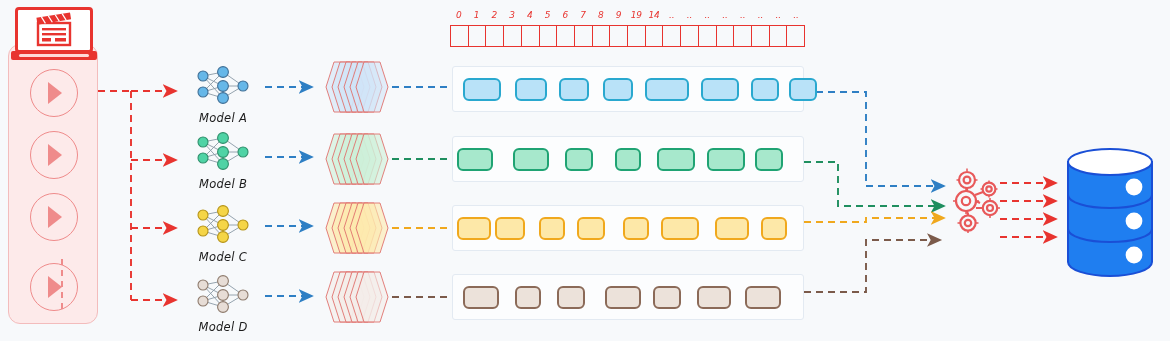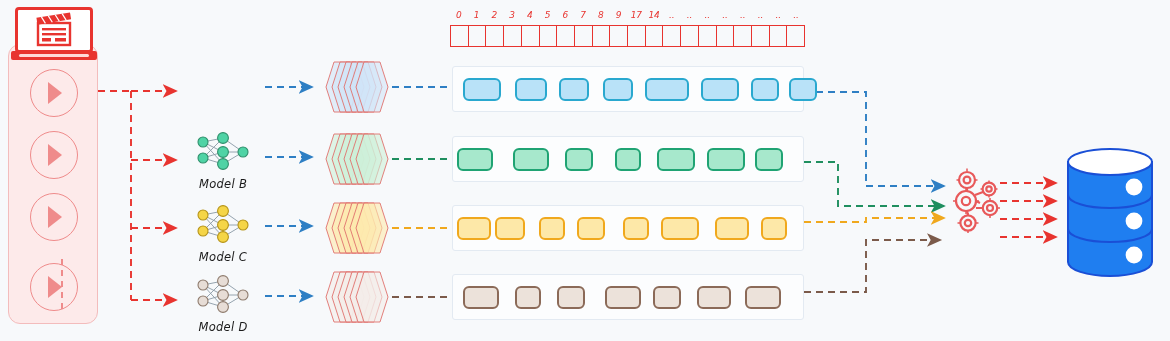--- a/index.html
+++ b/index.html
@@ -174,20 +174,36 @@
         </g>
         <rect x="24" y="18" width="24" height="2.4" fill="#e8342f"></rect>
         <rect x="24" y="23" width="24" height="2.4" fill="#e8342f"></rect>
         <rect x="24" y="28" width="9" height="3.5" fill="#e8342f"></rect>
         <rect x="37" y="28" width="11" height="3.5" fill="#e8342f"></rect>
       </svg>
     </div>
     <div class="screen-base"></div>
   </div>
 
+  <div class="model" style="left:180px;top:62px">
+    <svg class="nnet" viewBox="0 0 68 48">
+      <g stroke="#8a9aa6" stroke-width="0.9">
+        <path d="M14,14 L34,10 M14,14 L34,24 M14,14 L34,36 M14,30 L34,10 M14,30 L34,24 M14,30 L34,36 M34,10 L54,24 M34,24 L54,24 M34,36 L54,24"></path>
+      </g>
+      <g fill="#66b7e8" stroke="#3f6f96" stroke-width="1.1">
+        <circle cx="14" cy="14" r="5"></circle>
+          <circle cx="14" cy="30" r="5"></circle>
+        <circle cx="34" cy="10" r="5.4"></circle>
+          <circle cx="34" cy="24" r="5.4"></circle>
+          <circle cx="34" cy="36" r="5.4"></circle>
+        <circle cx="54" cy="24" r="5"></circle>
+      </g>
+    </svg>
+    <div class="model-label">Model A</div>
+  </div>
 
   <div class="model" style="left:180px;top:128px">
     <svg class="nnet" viewBox="0 0 68 48">
       <g stroke="#8a9aa6" stroke-width="0.9">
         <path d="M14,14 L34,10 M14,14 L34,24 M14,14 L34,36 M14,30 L34,10 M14,30 L34,24 M14,30 L34,36 M34,10 L54,24 M34,24 L54,24 M34,36 L54,24"></path>
       </g>
       <g fill="#4fd3a5" stroke="#2e8f6b" stroke-width="1.1">
         <circle cx="14" cy="14" r="5"></circle>
           <circle cx="14" cy="30" r="5"></circle>
         <circle cx="34" cy="10" r="5.4"></circle>
@@ -281,21 +297,21 @@
       <div class="ruler-lab">0</div>
       <div class="ruler-lab">1</div>
       <div class="ruler-lab">2</div>
       <div class="ruler-lab">3</div>
       <div class="ruler-lab">4</div>
       <div class="ruler-lab">5</div>
       <div class="ruler-lab">6</div>
       <div class="ruler-lab">7</div>
       <div class="ruler-lab">8</div>
       <div class="ruler-lab">9</div>
-      <div class="ruler-lab">17</div>
+      <div class="ruler-lab">19</div>
       <div class="ruler-lab">14</div>
       <div class="ruler-lab">..</div>
       <div class="ruler-lab">..</div>
       <div class="ruler-lab">..</div>
       <div class="ruler-lab">..</div>
       <div class="ruler-lab">..</div>
       <div class="ruler-lab">..</div>
       <div class="ruler-lab">..</div>
       <div class="ruler-lab">..</div>
     </div>

